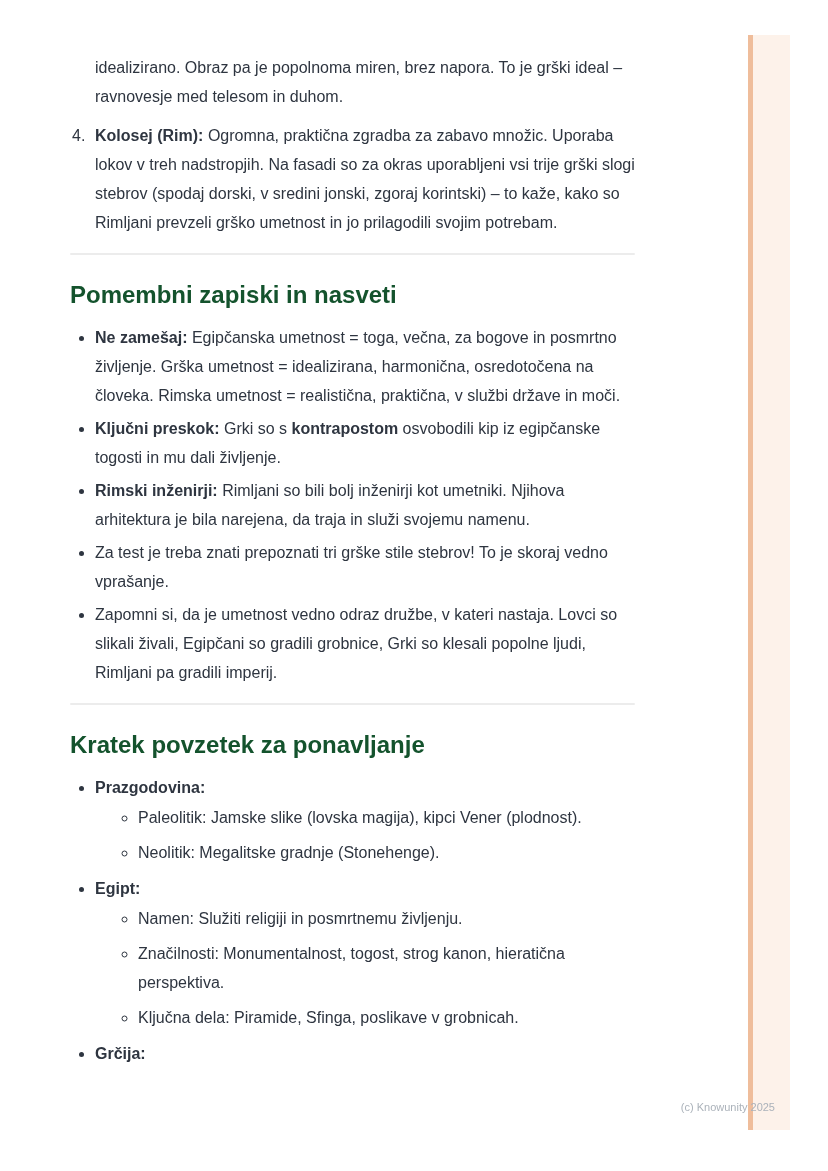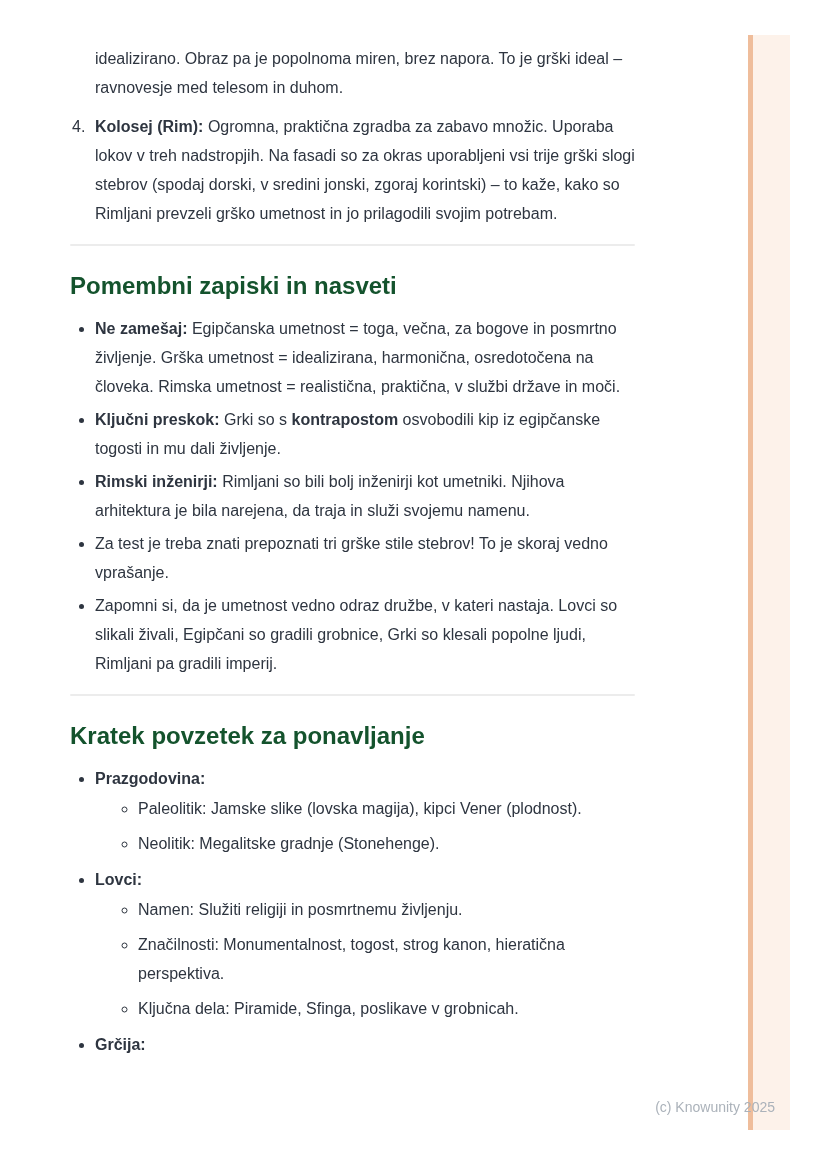--- a/index.html
+++ b/index.html
@@ -27,21 +27,21 @@
     position: absolute;
     top: 36px; left: 70px;
     width: 565px;
     color: #2e3540;
     font-size: 16px;
     line-height: 29px;
     z-index: 2;
   }
   .b { font-weight: bold; }
   p.continuation {
-    margin: 8px 0 0 25px;
+    margin: 17px 0 0 25px;
   }
   .numbered-item {
     display: flex;
     margin-top: 10px;
   }
   .numbered-item .num {
     flex: none;
     width: 25px;
     padding-left: 2px;
     box-sizing: border-box;
@@ -71,21 +71,21 @@
   ul.sub-list {
     margin: 1px 0 0 0;
     padding: 0 0 0 27px;
     list-style: circle outside;
   }
   ul.sub-list li { margin: 0 0 6px 16px; font-weight: normal; }
   ul.summary-list > li > .group-title { font-weight: bold; margin-top: 36px; }
   .page-footer {
     position: absolute;
     top: 1100px; right: 53px;
-    font-size: 14px;
+    font-size: 11px;
     line-height: 14px;
     color: #abb2ba;
     z-index: 3;
   }
 </style>
 </head>
 <body>
 
 <div class="page">
 
@@ -118,21 +118,21 @@
 
     <ul class="summary-list">
       <li>
         <span class="group-title">Prazgodovina:</span>
         <ul class="sub-list">
           <li>Paleolitik: Jamske slike (lovska magija), kipci Vener (plodnost).</li>
           <li>Neolitik: Megalitske gradnje (Stonehenge).</li>
         </ul>
       </li>
       <li>
-        <span class="group-title">Lovci:</span>
+        <span class="group-title">Egipt:</span>
         <ul class="sub-list">
           <li>Namen: Služiti religiji in posmrtnemu življenju.</li>
           <li>Značilnosti: Monumentalnost, togost, strog kanon, hieratična perspektiva.</li>
           <li>Ključna dela: Piramide, Sfinga, poslikave v grobnicah.</li>
         </ul>
       </li>
       <li>
         <span class="group-title">Grčija:</span>
       </li>
     </ul>

